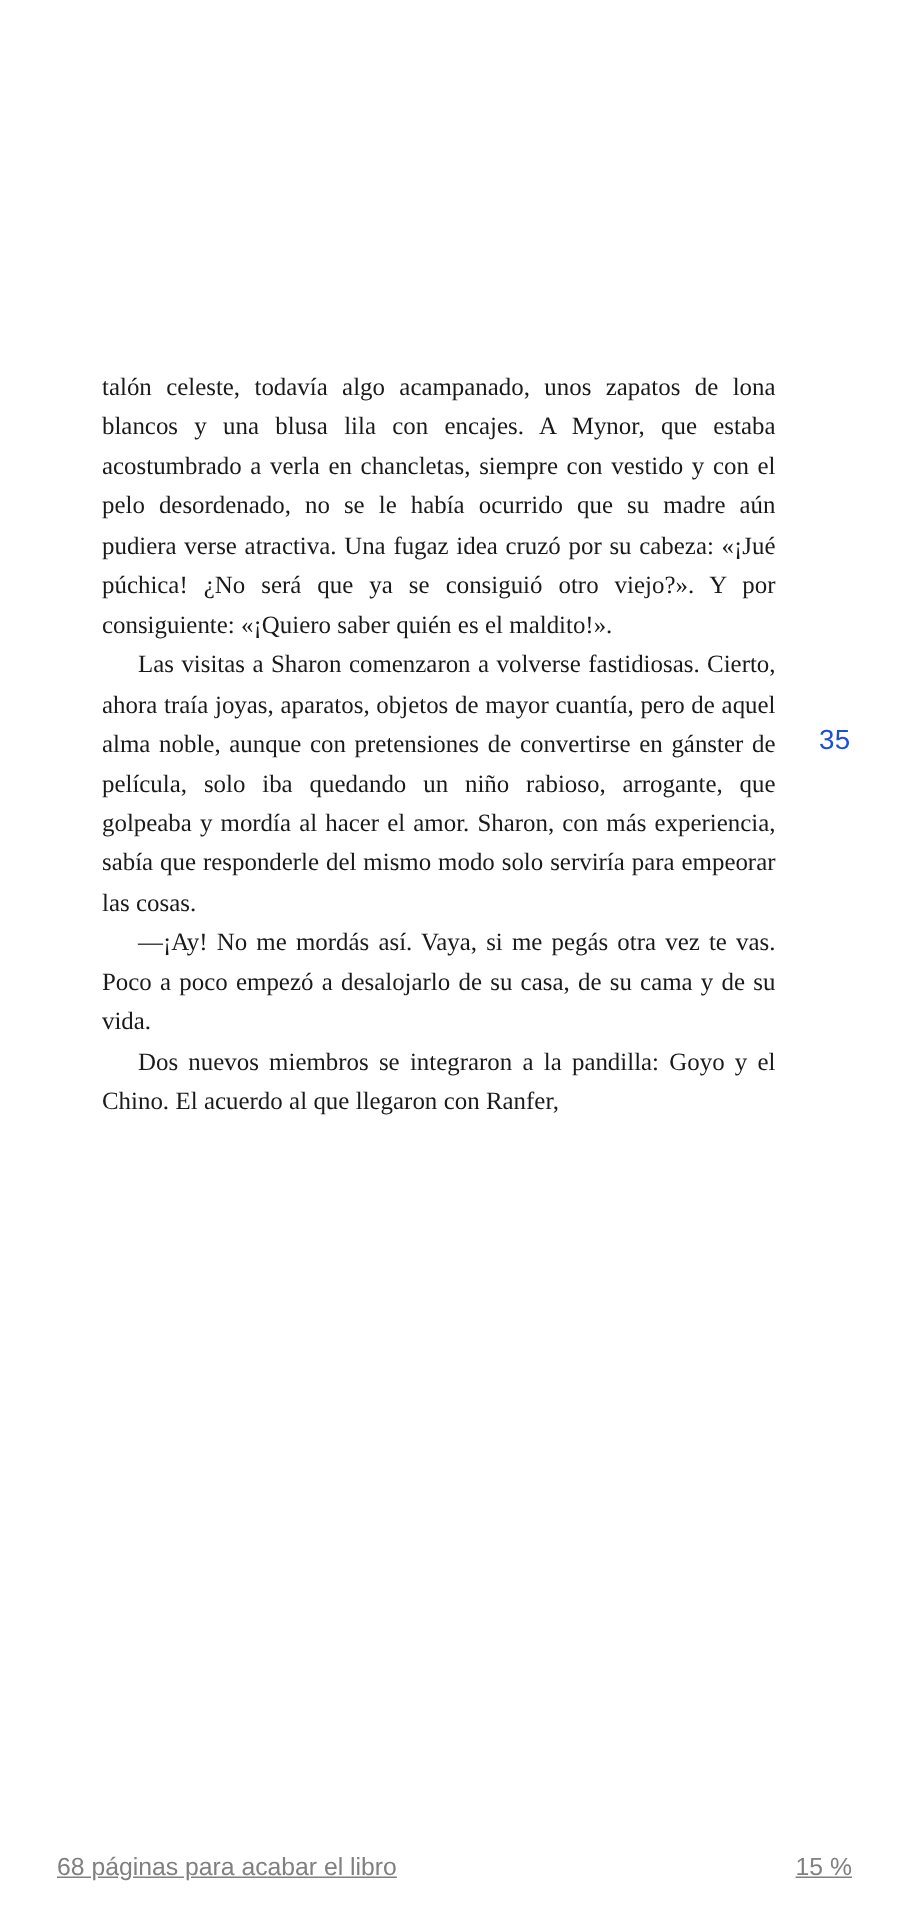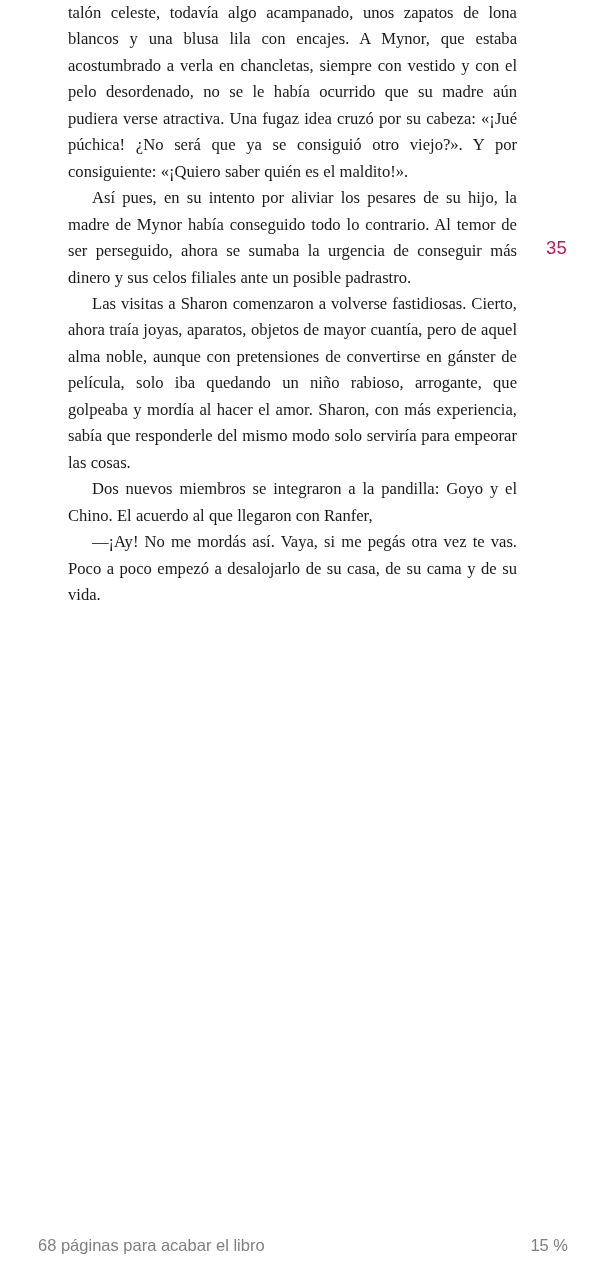--- a/index.html
+++ b/index.html
@@ -12,21 +12,21 @@
     background: #ffffff;
     font-family: "Liberation Serif", serif;
     overflow: hidden;
     position: relative;
   }
 
   .reader-page {
     position: absolute;
     inset: 0;
     display: flex;
-    flex-direction: row;
+    flex-direction: column;
     justify-content: space-between;
   }
 
   
   .top-spacer {
     height: 245px;
     flex: 0 0 auto;
   }
 
   
@@ -58,62 +58,62 @@
     text-indent: 24px;
   }
 
   
   .page-number {
     position: absolute;
     left: 546px;
     top: 237px;
     font-family: "Liberation Sans", sans-serif;
     font-size: 18.5px;
-    color: #be185d;
+    color: #1d4ed8;
     letter-spacing: 0.2px;
   }
 
   
   .status-bar {
     position: absolute;
     left: 0;
     right: 0;
     bottom: 0;
     height: 70px;
     display: flex;
     align-items: center;
     justify-content: space-between;
     padding: 0 38px;
     box-sizing: border-box;
     font-family: "Liberation Sans", sans-serif;
     font-size: 16.5px;
     color: #808080;
+    text-decoration: underline;
   }
   .status-left {
     white-space: nowrap;
   }
   .status-right {
     white-space: nowrap;
   }
 </style>
 </head>
 <body>
 
 <div class="reader-page">
 
   <div class="top-spacer"></div>
 
   <div class="content-area">
 
     <div class="text-column">
       <p class="para">talón celeste, todavía algo acampanado, unos zapatos de lona blancos y una blusa lila con encajes. A Mynor, que estaba acostumbrado a verla en chancletas, siempre con vestido y con el pelo desordenado, no se le había ocurrido que su madre aún pudiera verse atractiva. Una fugaz idea cruzó por su cabeza: «¡Jué púchica! ¿No será que ya se consiguió otro viejo?». Y por consiguiente: «¡Quiero saber quién es el maldito!».</p>
-      <p class="para indent">Así pues, en su intento por aliviar los pesares de su hijo, la madre de Mynor había conseguido todo lo contrario. Al temor de ser perseguido, ahora se sumaba la urgencia de conseguir más dinero y sus celos filiales ante un posible padrastro.</p>
       <p class="para indent">Las visitas a Sharon comenzaron a volverse fastidiosas. Cierto, ahora traía joyas, aparatos, objetos de mayor cuantía, pero de aquel alma noble, aunque con pretensiones de convertirse en gánster de película, solo iba quedando un niño rabioso, arrogante, que golpeaba y mordía al hacer el amor. Sharon, con más experiencia, sabía que responderle del mismo modo solo serviría para empeorar las cosas.</p>
+      <p class="para indent">—¡Ay! No me mordás así. Vaya, si me pegás otra vez te vas. Poco a poco empezó a desalojarlo de su casa, de su cama y de su vida.</p>
       <p class="para indent">Dos nuevos miembros se integraron a la pandilla: Goyo y el Chino. El acuerdo al que llegaron con Ranfer,</p>
-      <p class="para indent">—¡Ay! No me mordás así. Vaya, si me pegás otra vez te vas. Poco a poco empezó a desalojarlo de su casa, de su cama y de su vida.</p>
     </div>
 
     <div class="page-number">35</div>
 
   </div>
 
   <div class="status-bar">
     <span class="status-left">68 páginas para acabar el libro</span>
     <span class="status-right">15 %</span>
   </div>

